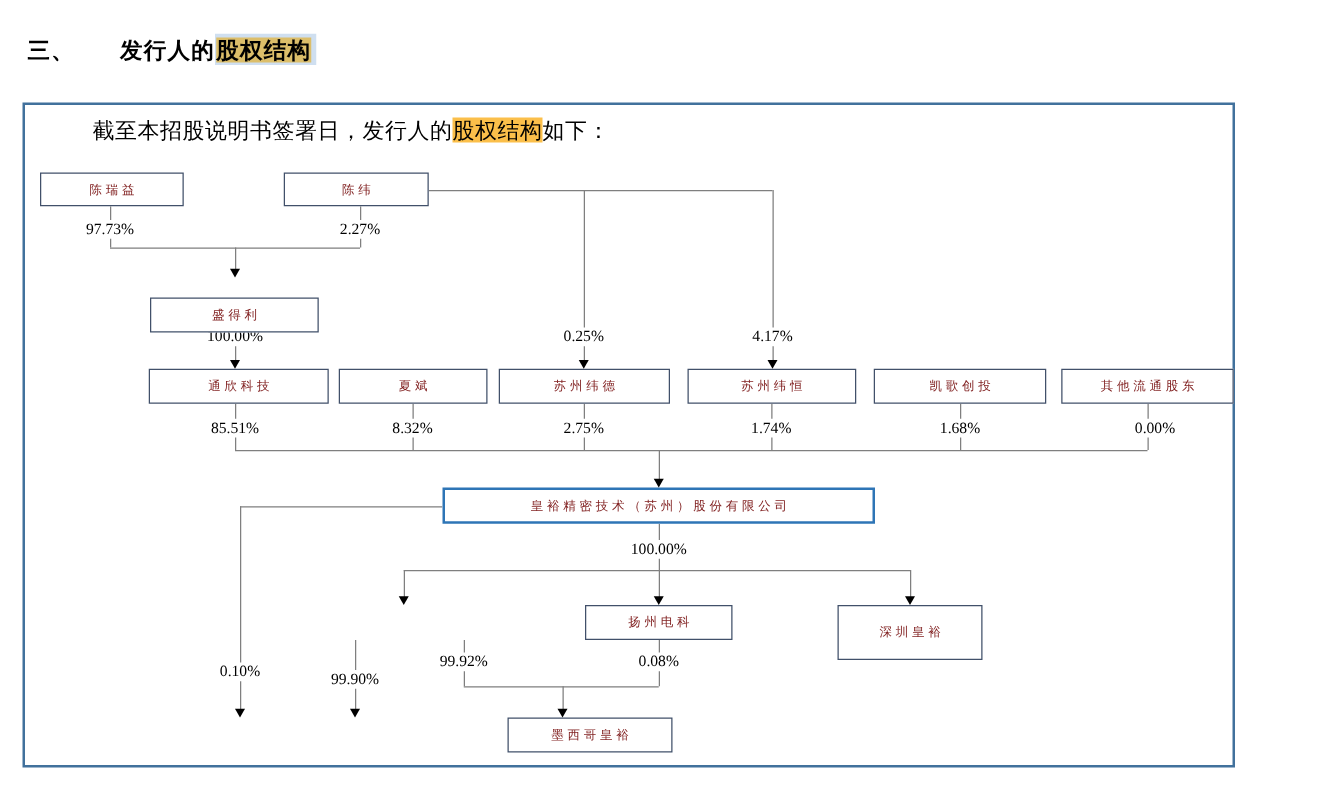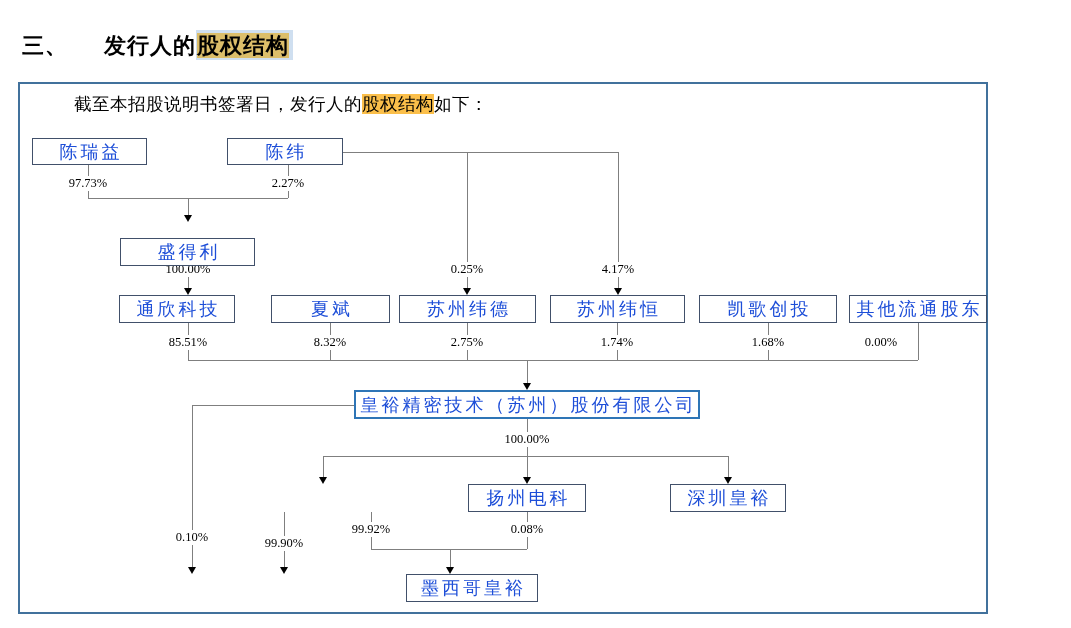--- a/index.html
+++ b/index.html
@@ -6,21 +6,21 @@
   .page{
     position:relative;
     width:1071px;height:628px;
     background:#ffffff;
     font-family:"Liberation Serif","DejaVu Serif",serif;
     overflow:hidden;
   }
   
   .heading{
     position:absolute;left:22px;top:16px;
-    font-size:22px;font-weight:bold;color:#000;
+    font-size:18px;font-weight:bold;color:#000;
     letter-spacing:1px;white-space:nowrap;
   }
   .heading .num{display:inline-block;margin-right:36px;}
   .hl-sel{background:var(--c-title_selection);padding:3px 4px 2px 1px;}
   .hl-tan{background:var(--c-title_highlight);}
   
   .outer-box{
     position:absolute;left:18px;top:82px;width:966px;height:528px;
     border:2px solid var(--c-outer_border);
     background:#fff;
@@ -33,21 +33,21 @@
   .hl-gold{background:var(--c-intro_highlight);}
   
   #stage{position:absolute;left:0;top:0;width:1071px;height:628px;}
   .line{position:absolute;background:var(--c-line);z-index:1;}
   .line.h{height:1px;}
   .line.v{width:1px;}
   .node{
     position:absolute;z-index:3;
     background:#fff;border:1.5px solid var(--c-node_border);
     display:flex;align-items:center;justify-content:center;
-    font-size:18px;color:#1d4ed8;letter-spacing:3px;text-indent:3px;
+    font-size:10px;color:#7f1d1d;letter-spacing:3px;text-indent:3px;
     box-sizing:border-box;white-space:nowrap;
   }
   .node.company{border:2px solid var(--c-company_border);font-family:Liberation Mono, monospace;}
   .pct{
     position:absolute;z-index:2;transform:translateX(-50%);
     background:#fff;padding:0 3px;
     font-size:12.5px;line-height:15px;color:#000;white-space:nowrap;
   }
   .arrowhead{
     position:absolute;z-index:4;width:0;height:0;
@@ -98,45 +98,45 @@
       <div class="pct" style="left: 88px; top: 176px;">97.73%</div>
       <div class="pct" style="left: 288px; top: 176px; text-align: center;">2.27%</div>
       <div class="pct" style="left: 188px; top: 262px;">100.00%</div>
       <div class="pct" style="left: 467px; top: 262px;">0.25%</div>
       <div class="pct" style="left: 618px; top: 262px;">4.17%</div>
       <div class="pct" style="left: 188px; top: 335px;">85.51%</div>
       <div class="pct" style="left: 330px; top: 335px;">8.32%</div>
       <div class="pct" style="left: 467px; top: 335px;">2.75%</div>
       <div class="pct" style="left: 617px; top: 335px;">1.74%</div>
       <div class="pct" style="left: 768px; top: 335px;">1.68%</div>
-      <div class="pct" style="left: 881px; top: 335px;">0.00%</div>
+      <div class="pct" style="left: 924px; top: 335px;">0.00%</div>
       <div class="pct" style="left: 527px; top: 432px;">100.00%</div>
       <div class="pct" style="left: 192px; top: 530px;">0.10%</div>
       <div class="pct" style="left: 284px; top: 536px;">99.90%</div>
       <div class="pct" style="left: 371px; top: 522px;">99.92%</div>
       <div class="pct" style="left: 527px; top: 522px;">0.08%</div>
       <div class="arrowhead" style="left: 183.5px; top: 215px;"></div>
       <div class="arrowhead" style="left: 462.5px; top: 288px;"></div>
       <div class="arrowhead" style="left: 613.5px; top: 288px;"></div>
       <div class="arrowhead" style="left: 183.5px; top: 288px;"></div>
       <div class="arrowhead" style="left: 522.5px; top: 383px;"></div>
       <div class="arrowhead" style="left: 318.5px; top: 477px;"></div>
       <div class="arrowhead" style="left: 522.5px; top: 477px;"></div>
       <div class="arrowhead" style="left: 723.5px; top: 477px;"></div>
       <div class="arrowhead" style="left: 187.5px; top: 567px;"></div>
       <div class="arrowhead" style="left: 279.5px; top: 567px;"></div>
       <div class="arrowhead" style="left: 445.5px; top: 567px;"></div>
       <div class="node" style="left: 32px; top: 138px; width: 115px; height: 27px;">陈瑞益</div>
       <div class="node" style="left: 227px; top: 138px; width: 116px; height: 27px;">陈纬</div>
       <div class="node" style="left: 120px; top: 222px; width: 135px; height: 28px; margin-top: 16px;">盛得利</div>
-      <div class="node" style="left: 119px; top: 295px; width: 116px; height: 28px;">通欣科技</div>
+      <div class="node" style="left: 119px; top: 295px; width: 144px; height: 28px;">通欣科技</div>
       <div class="node" style="left: 271px; top: 295px; width: 119px; height: 28px;">夏斌</div>
       <div class="node" style="left: 399px; top: 295px; width: 137px; height: 28px;">苏州纬德</div>
       <div class="node" style="left: 550px; top: 295px; width: 135px; height: 28px;">苏州纬恒</div>
       <div class="node" style="left: 699px; top: 295px; width: 138px; height: 28px;">凯歌创投</div>
       <div class="node" style="left: 849px; top: 295px; width: 138px; height: 28px;">其他流通股东</div>
       <div class="node company" style="left: 354px; top: 390px; width: 346px; height: 29px;">皇裕精密技术（苏州）股份有限公司</div>
       <div class="node" style="left: 468px; top: 484px; width: 118px; height: 28px;">扬州电科</div>
-      <div class="node" style="left: 670px; top: 484px; width: 116px; height: 28px;">深圳皇裕</div>
+      <div class="node" style="left: 670px; top: 484px; width: 116px; height: 44px;">深圳皇裕</div>
       <div class="node" style="left: 377px; top: 574px; width: 132px; height: 28px; margin-left: 29px;">墨西哥皇裕</div>
     </div>
 
 </div>
 
 </body></html>

